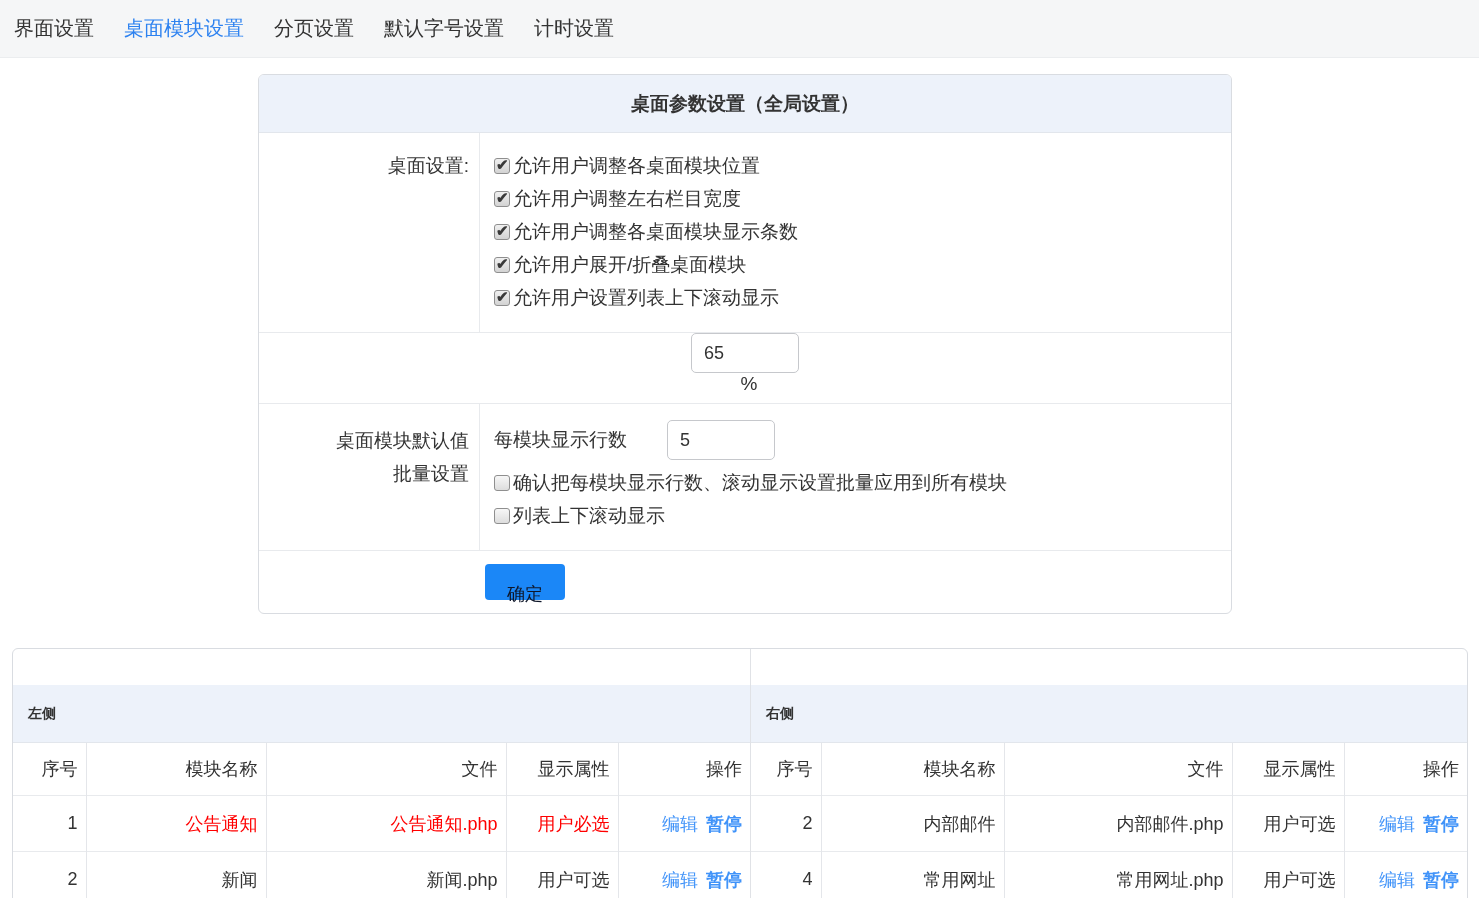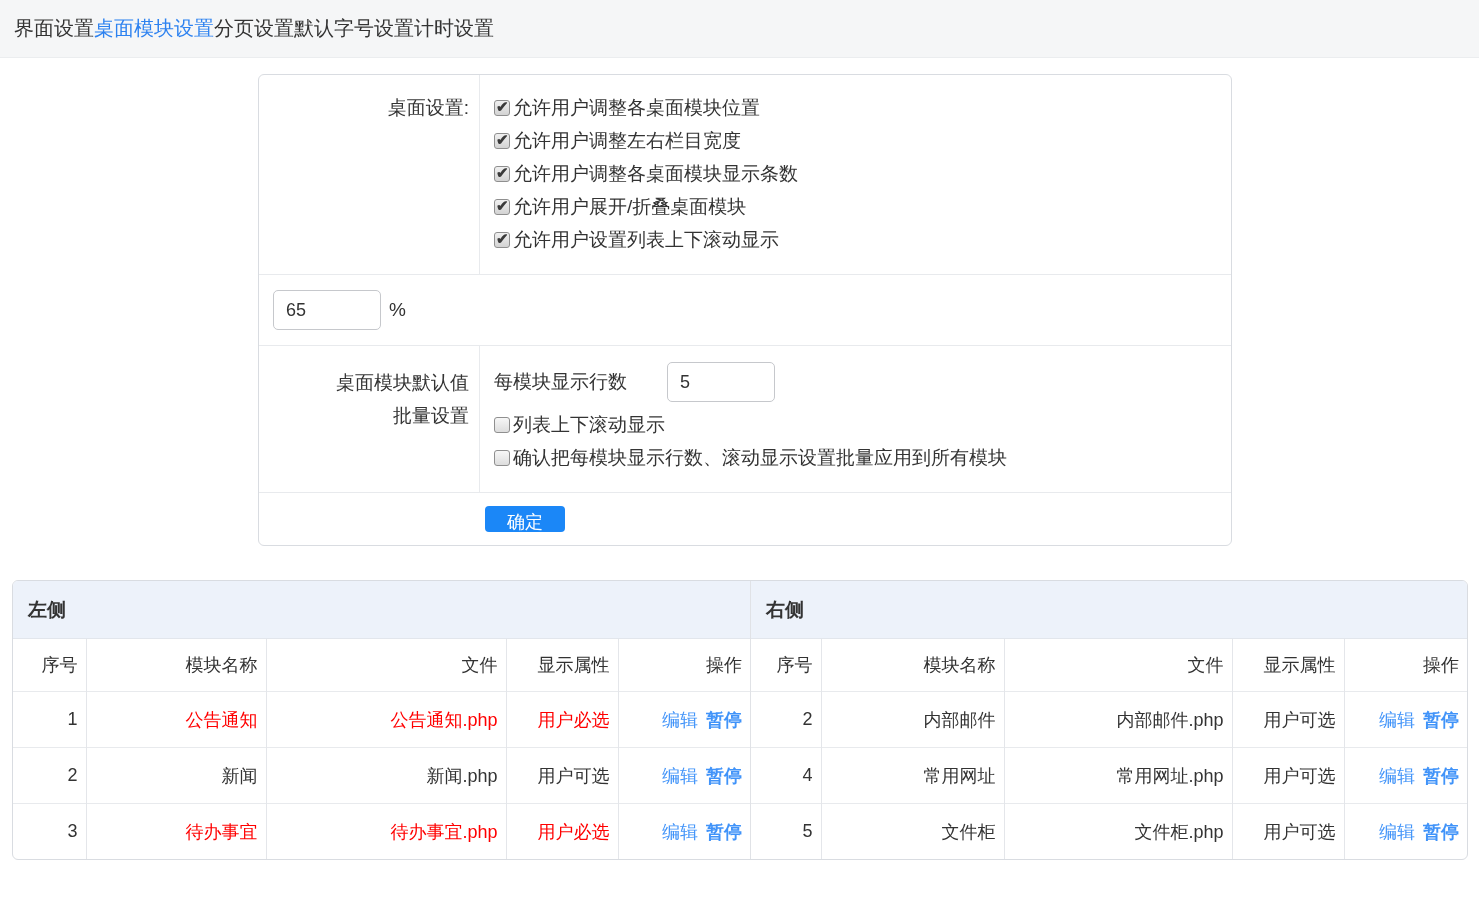--- a/index.html
+++ b/index.html
@@ -12,20 +12,21 @@
     -webkit-font-smoothing:antialiased;
   }
   
   .tabbar{
     height:57px;
     background:#f5f6f7;
     border-bottom:1px solid #ebedef;
     display:flex;
     align-items:center;
     padding-left:14px;
+    gap:30px;
     font-size:20px;
   }
   .tab{ color:#333; cursor:pointer; white-space:nowrap; }
   .tab.active{ color:#2d82f0; }
 
   
   .panel{
     width:974px;
     margin:16px 0 0 258px;
     background:#fff;
@@ -87,32 +88,32 @@
     box-sizing:border-box;
     border:1px solid #c6c8cc;
     border-radius:5px;
     padding:0 12px;
     font-size:18px;
     font-family:"Liberation Sans", sans-serif;
     color:#333;
     outline:none;
     background:#fff;
   }
-  .width-row{ display:flex; align-items:center; height:70px; padding-top:0; padding-bottom:0; }
+  .width-row{ display:flex; align-items:center; height:70px; padding-top:0; padding-bottom:0;flex-direction:column; }
   .unit{ margin-left:8px; }
   .inline-field{ display:flex; align-items:center; margin-bottom:6px;gap:40px; }
   .footer-row{
     padding:13px 0 13px 226px;
     display:flex; align-items:center;
   }
   .btn-primary{
     height:26px;
-    padding:4px 22px;
+    padding:18px 22px;
     background:#1b87f7;
-    color:#ffffff;
+    color:#0f172a;
     border:none;
     border-radius:4px;
     font-size:18px;
     font-family:"Liberation Sans", sans-serif;
     cursor:pointer;
   }
   .link{ color:#2e7ff2; cursor:pointer; text-decoration:none; font-size:19px; margin-left:14px; white-space:nowrap; }
 
   
   .tables-wrap{
@@ -127,22 +128,23 @@
   }
   .table-half{ box-sizing:border-box; }
   .table-half.left{ width:738px; border-right:1px solid #e0e2e6; }
   .table-half.right{ flex:1; }
   .band{
     height:58px;
     background:#edf2fa;
     border-bottom:1px solid #e2e6ec;
     display:flex; align-items:center;
     padding-left:15px;
-    font-size:19px; font-weight:bold;
-    box-sizing:border-box;
+    font-size:14px; font-weight:bold;
+    box-sizing:border-box;
+    margin-top:36px;
   }
   table.mod{
     width:100%;
     border-collapse:collapse;
     table-layout:fixed;
     font-size:18px;
   }
   table.mod th, table.mod td{
     font-weight:normal;
     text-align:right;
@@ -163,20 +165,21 @@
 
 <div class="tabbar">
   <span class="tab">界面设置</span>
   <span class="tab active">桌面模块设置</span>
   <span class="tab">分页设置</span>
   <span class="tab">默认字号设置</span>
   <span class="tab">计时设置</span>
 </div>
 
 <div class="panel">
+  <div class="panel-header">桌面参数设置（全局设置）</div>
 
   <div class="panel-row">
     <div class="cell-label">桌面设置:</div>
     <div class="cell-content">
       <div class="check-line">
         <span class="cbx checked"></span>
         <span>允许用户调整各桌面模块位置</span>
       </div>
       <div class="check-line">
         <span class="cbx checked"></span>
@@ -209,25 +212,25 @@
       <div style="line-height:33px;">桌面模块默认值</div>
       <div style="line-height:33px;">批量设置</div>
     </div>
     <div class="cell-content">
       <div class="inline-field">
         <span>每模块显示行数</span>
         <input class="text-input" type="text" value="5" style="">
       </div>
       <div class="check-line">
         <span class="cbx"></span>
+        <span>确认把每模块显示行数、滚动显示设置批量应用到所有模块</span>
+      </div>
+      <div class="check-line">
+        <span class="cbx"></span>
         <span>列表上下滚动显示</span>
-      </div>
-      <div class="check-line">
-        <span class="cbx"></span>
-        <span>确认把每模块显示行数、滚动显示设置批量应用到所有模块</span>
       </div>
     </div>
   </div>
 
   <div class="panel-row footer-row">
     <button class="btn-primary">确定</button>
   </div>
 </div>
 
 <div class="tables-wrap">

